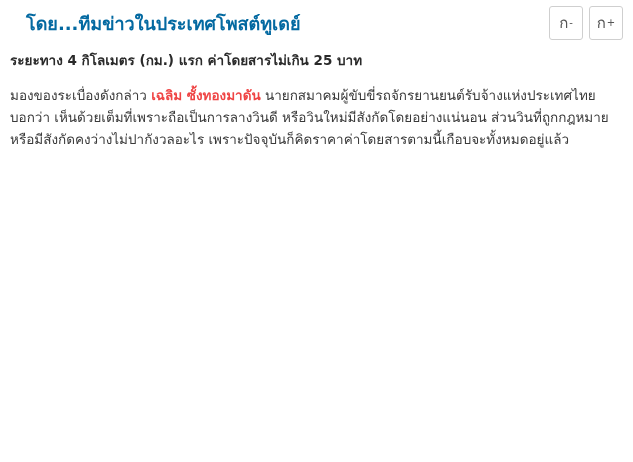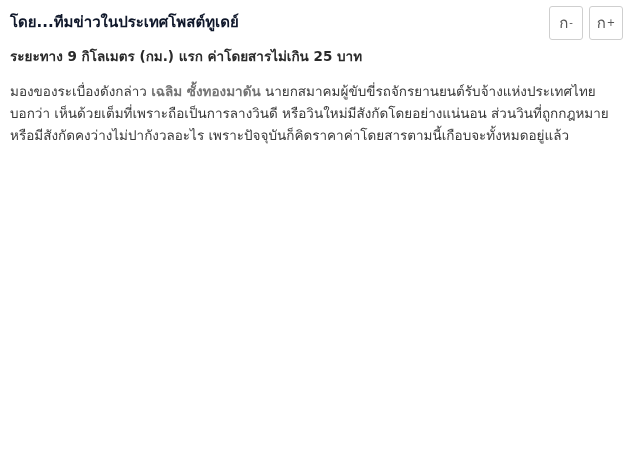--- a/index.html
+++ b/index.html
@@ -15,25 +15,25 @@
     overflow: hidden;
   }
   .page {
     position: relative;
     width: 633px;
     height: 462px;
     box-sizing: border-box;
     padding: 10px 12px 0 10px;
   }
   .headline {
-    font-size: 15px;
+    font-size: 18px;
     font-weight: bold;
-    color: #0f172a;
+    color: #0369a1;
     line-height: 1.35;
-    margin: 2px 0 0 0;
+    margin: 2px 0 0 16px;
     max-width: 470px;
   }
   .font-tools {
     position: absolute;
     top: 6px;
     right: 10px;
     display: flex;
     gap: 6px;
   }
   .font-btn {
@@ -71,21 +71,21 @@
   .para.em {
     font-weight: bold;
     color: #2a2a2a;
     margin-bottom: 13px;
   }
   .para.last {
     margin-bottom: 0;
   }
   .para .hl {
     font-weight: bold;
-    color: #737373;
+    color: #ef4444;
   }
 </style>
 </head>
 <body>
 
 <div class="page">
 
   <div class="font-tools">
     <button class="font-btn">
       <span>ก</span>
@@ -93,17 +93,17 @@
     </button>
     <button class="font-btn">
       <span>ก</span>
         <span class="sup">+</span>
     </button>
   </div>
 
   <h1 class="headline">โดย...ทีมข่าวในประเทศโพสต์ทูเดย์</h1>
 
   <div class="article">
-    <p class="para em">ระยะทาง 9 กิโลเมตร (กม.) แรก ค่าโดยสารไม่เกิน 25 บาท</p>
+    <p class="para em">ระยะทาง 4 กิโลเมตร (กม.) แรก ค่าโดยสารไม่เกิน 25 บาท</p>
     <p class="para last"><span>มองของระเบื่องดังกล่าว </span><span class="hl">เฉลิม ซั้งทองมาดัน</span><span> นายกสมาคมผู้ขับขี่รถจักรยานยนต์รับจ้างแห่งประเทศไทย บอกว่า เห็นด้วยเต็มที่เพราะถือเป็นการลางวินดี หรือวินใหม่มีสังกัดโดยอย่างแน่นอน ส่วนวินที่ถูกกฎหมายหรือมีสังกัดคงว่างไม่ปากังวลอะไร เพราะปัจจุบันก็คิดราคาค่าโดยสารตามนี้เกือบจะทั้งหมดอยู่แล้ว</span></p>
   </div>
 
 </div>
 
 </body></html>

